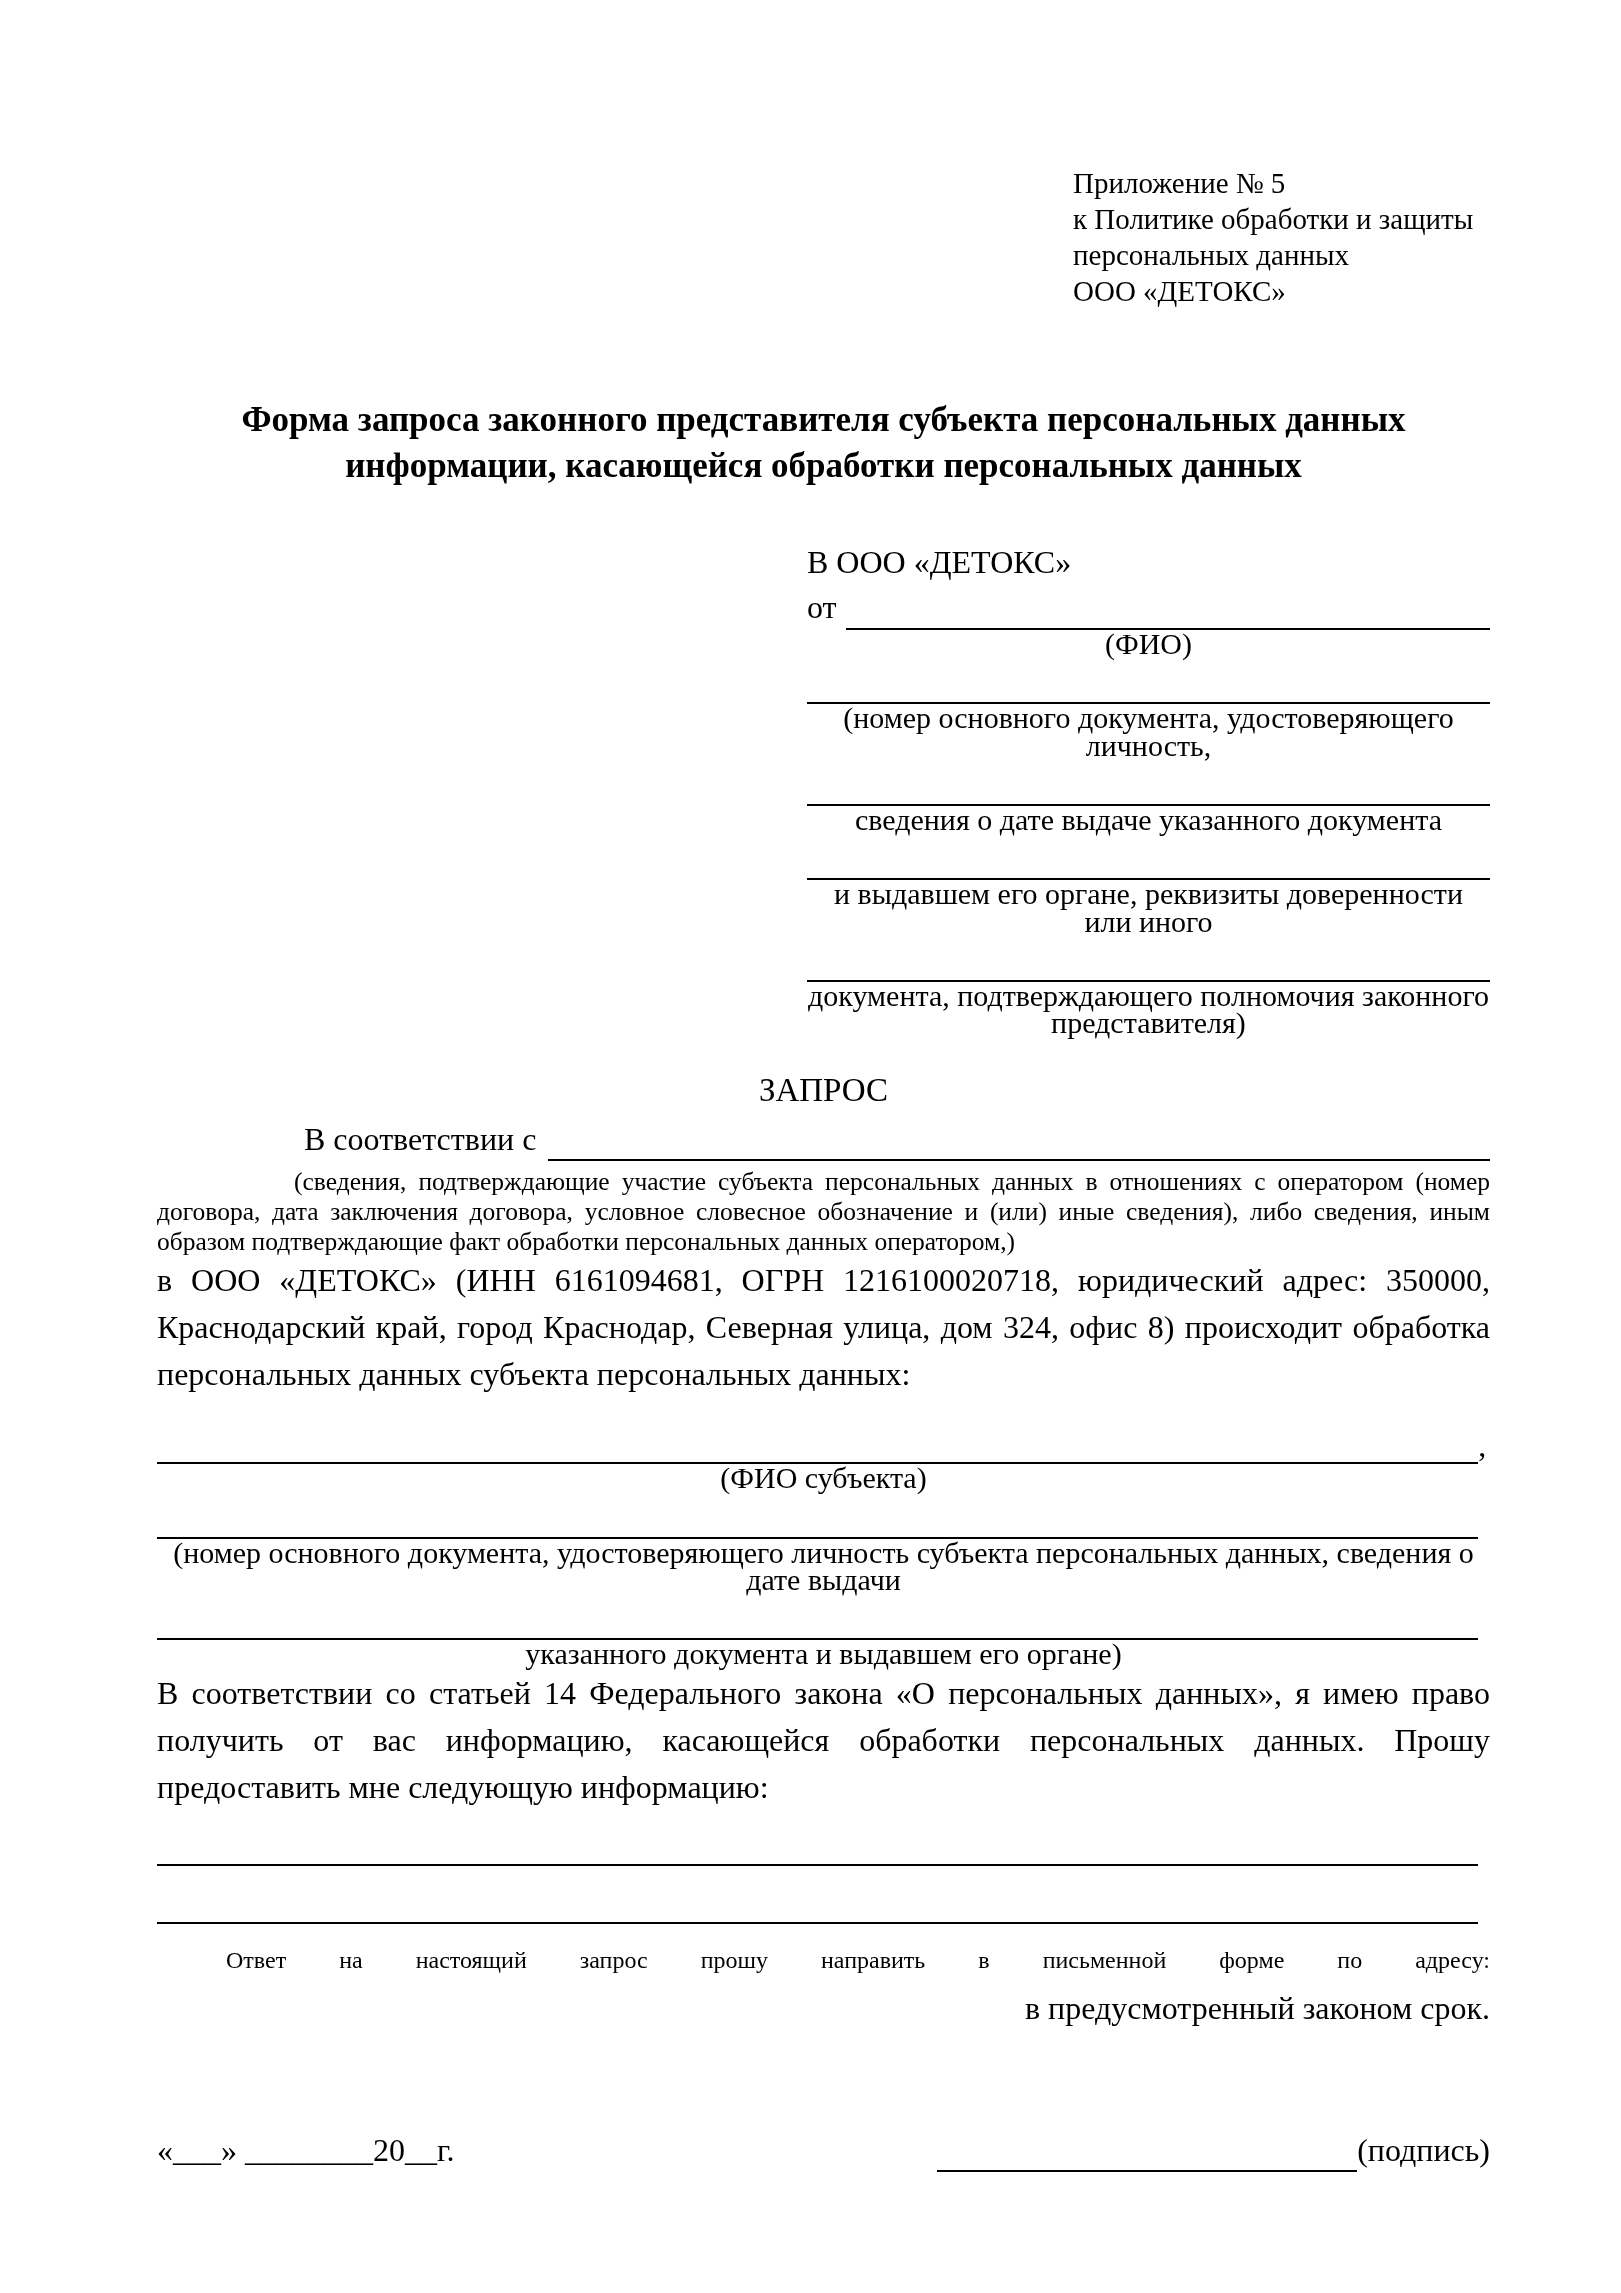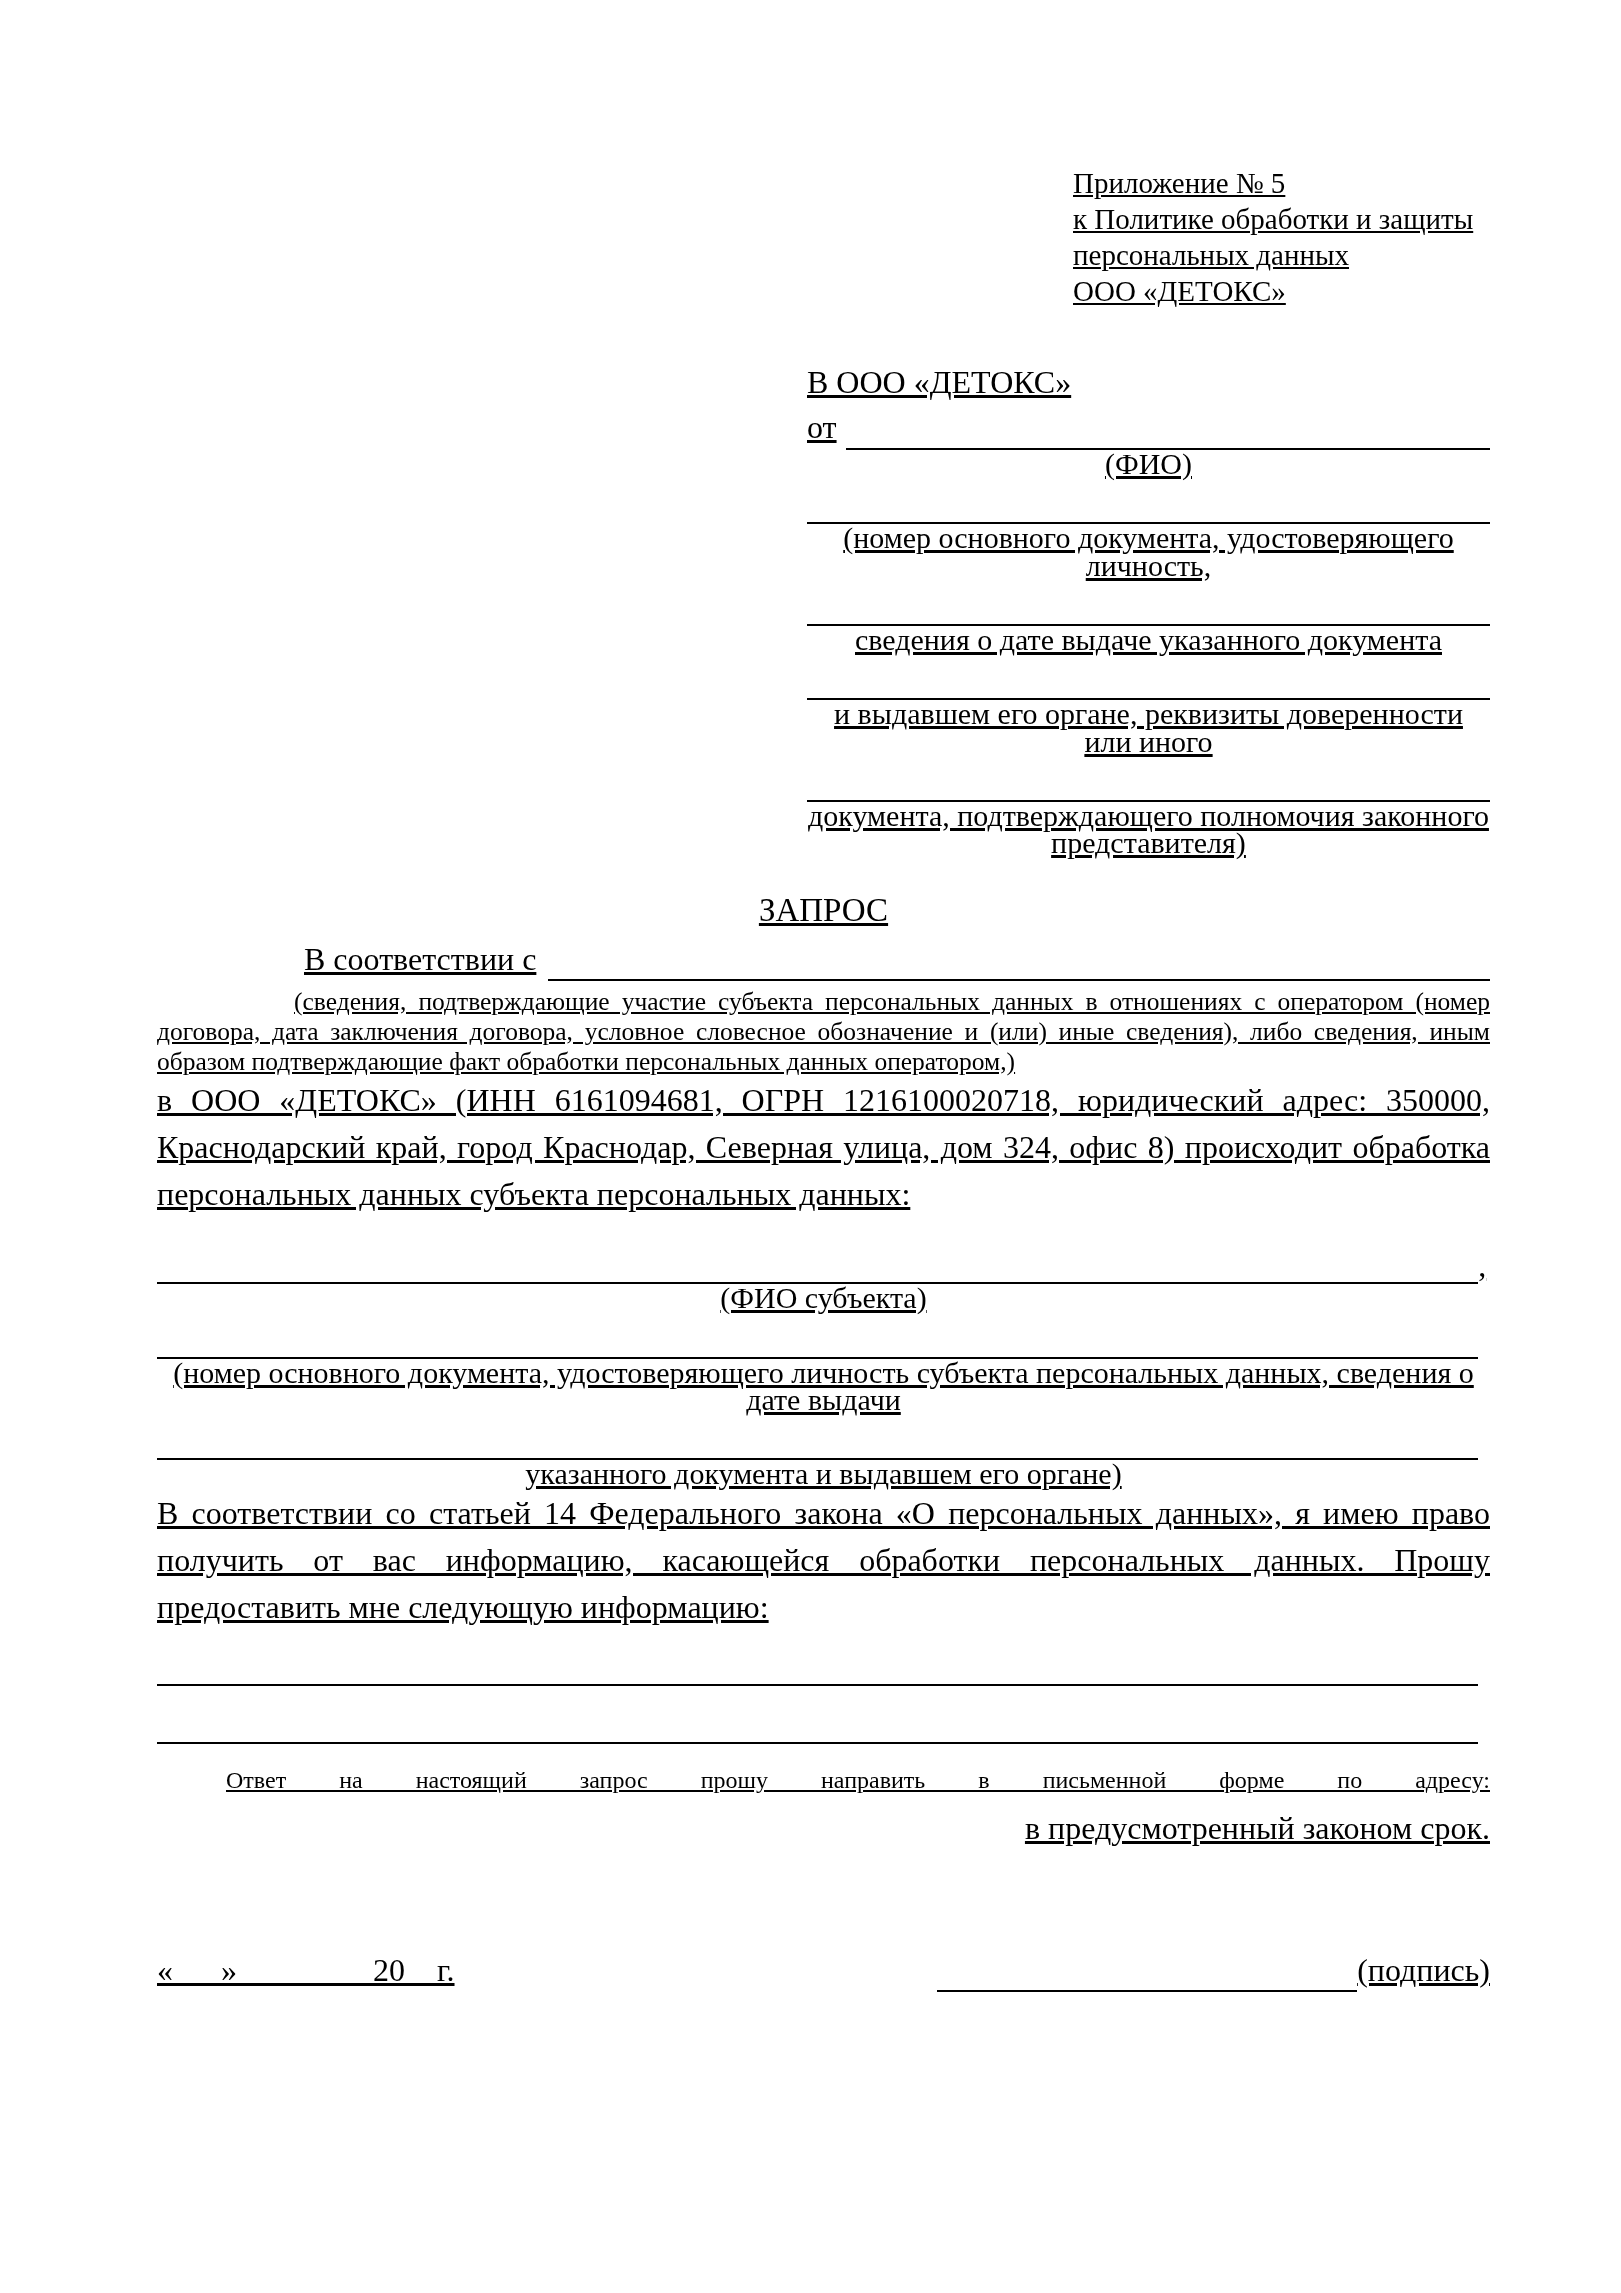--- a/index.html
+++ b/index.html
@@ -10,21 +10,20 @@
   .page {
     position: relative;
     width: 1621px;
     height: 2294px;
     background: #ffffff;
     color: #000000;
     font-family: "Liberation Serif", serif;
     box-sizing: border-box;
     padding: 165px 131px 0 157px;
     overflow: hidden;
-    text-decoration: underline;
   }
   
   .appendix {
     margin-left: 916px;
     width: 417px;
     font-size: 29px;
     line-height: 36px;
   }
   
   .doc-title {
@@ -158,20 +157,21 @@
 
 <div class="page">
 
   <div class="appendix">
     <div>Приложение № 5</div>
     <div>к Политике обработки и защиты</div>
     <div>персональных данных</div>
     <div>ООО «ДЕТОКС»</div>
   </div>
 
+  <div class="doc-title">Форма запроса законного представителя субъекта персональных данных информации, касающейся обработки персональных данных</div>
 
   <div class="addressee">
     <div>В ООО «ДЕТОКС»</div>
     <div class="addr-from-row">
       <span class="label">от</span>
       <span class="rule"></span>
     </div>
     <div class="small-caption">(ФИО)</div>
 
     <div class="addr-blank"></div>

